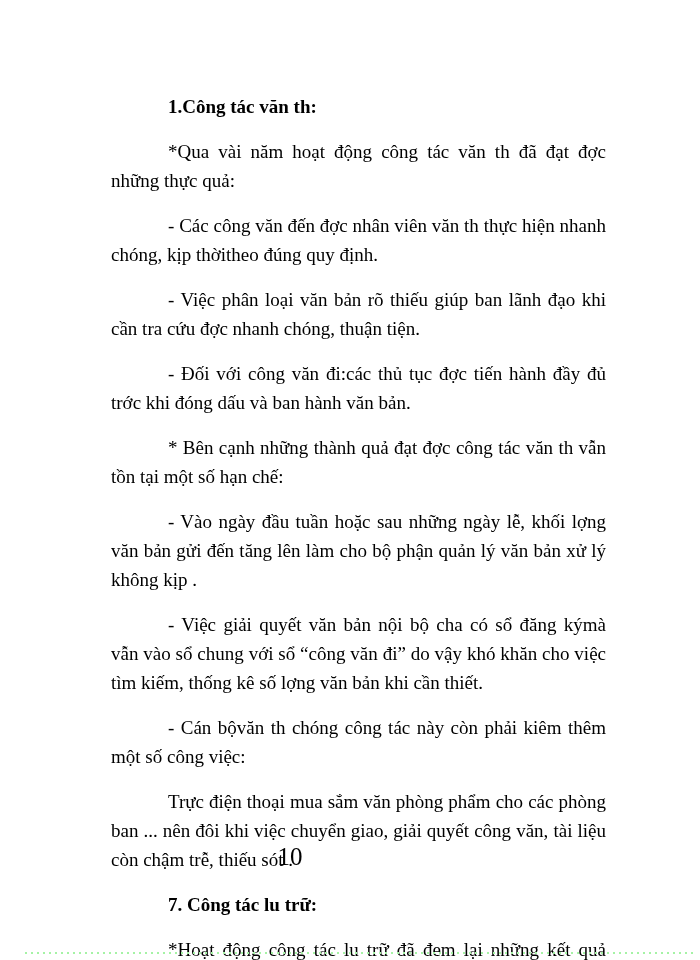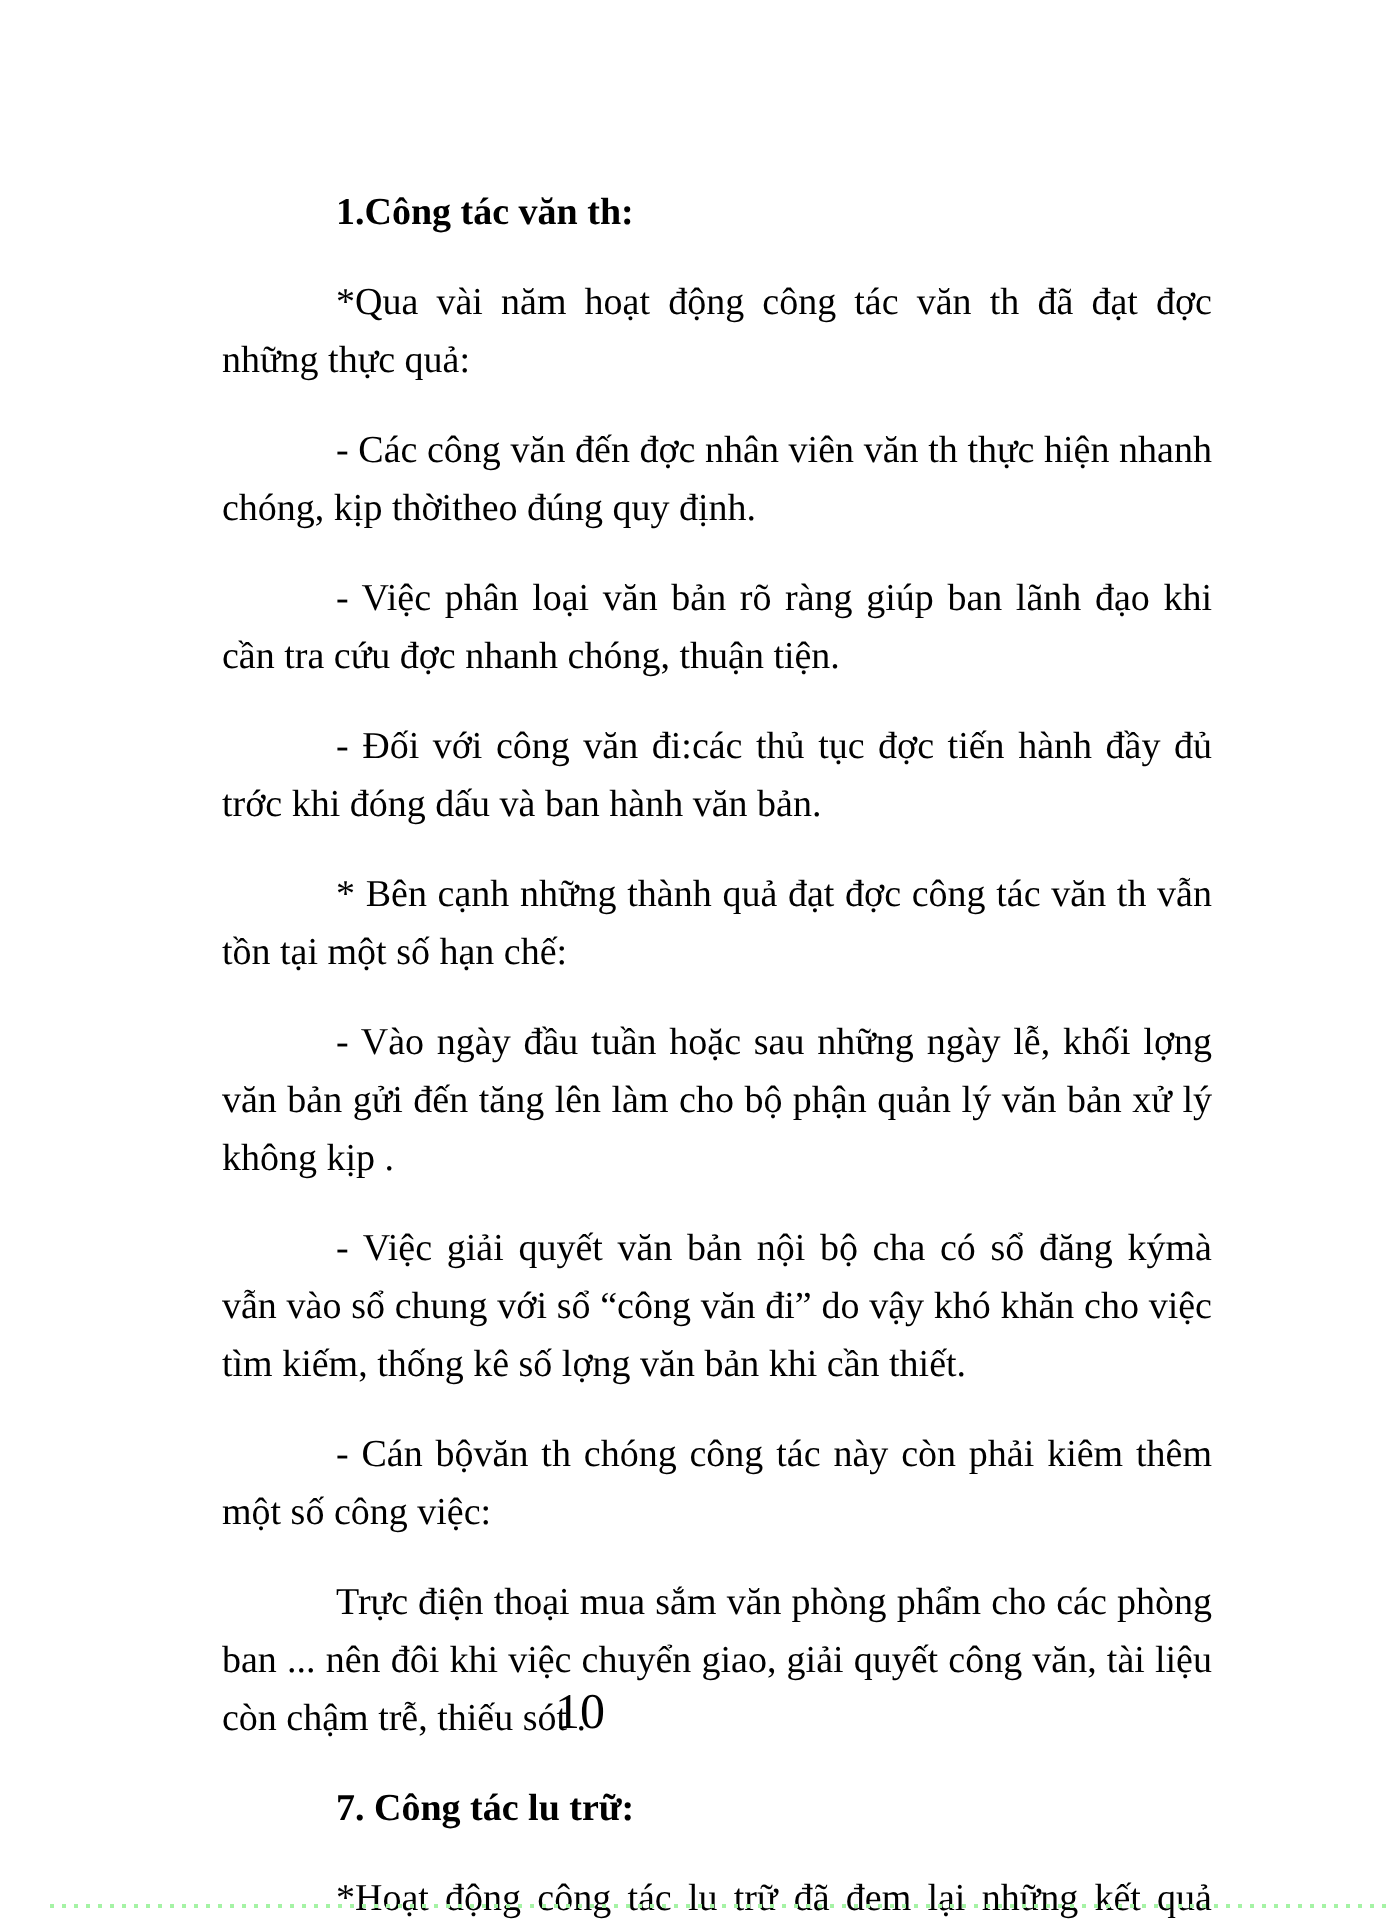--- a/index.html
+++ b/index.html
@@ -52,21 +52,21 @@
   }
 </style>
 </head>
 <body>
 
 <div class="page">
   <div class="content">
     <p class="para heading">1.Công tác văn th:</p>
     <p class="para">*Qua vài năm hoạt động  công tác văn th  đã đạt đợc  những thực quả:</p>
     <p class="para">- Các công văn đến  đợc  nhân viên văn th  thực hiện nhanh chóng, kịp thờitheo đúng  quy định.</p>
-    <p class="para">- Việc phân loại văn bản rõ ràng giúp ban lãnh đạo khi cần tra cứu đợc  nhanh chóng, thuận tiện.</p>
+    <p class="para">- Việc phân loại văn bản rõ thiếu giúp ban lãnh đạo khi cần tra cứu đợc  nhanh chóng, thuận tiện.</p>
     <p class="para">- Đối với công văn đi:các thủ tục đợc  tiến hành đầy đủ trớc  khi đóng dấu và ban hành văn bản.</p>
     <p class="para">* Bên cạnh những thành quả đạt đợc  công tác văn th  vẫn tồn tại một số hạn chế:</p>
     <p class="para">- Vào ngày đầu tuần hoặc sau những ngày lễ, khối lợng  văn bản gửi đến tăng lên làm cho bộ phận quản lý văn bản  xử lý không kịp .</p>
     <p class="para">- Việc giải quyết văn bản nội bộ cha  có sổ đăng kýmà vẫn vào sổ chung  với sổ “công văn đi” do vậy khó khăn cho  việc tìm kiếm, thống kê số lợng  văn bản khi cần thiết.</p>
     <p class="para">- Cán bộvăn th  chóng công tác này còn phải kiêm thêm một số công việc:</p>
     <p class="para">Trực điện thoại mua sắm văn phòng phẩm cho các phòng ban ... nên đôi khi việc chuyển giao, giải quyết công văn, tài liệu còn chậm trễ, thiếu sót .</p>
     <p class="para heading">7. Công tác lu  trữ:</p>
     <p class="para">*Hoạt động công tác lu  trữ đã đem lại  những kết quả đáng kể:</p>
     <p class="para">Công tác lu  trữ tại Tổng công ty nhìn chug đợc  tiến hành một cách khoa học,đáp ứng mọi yêu cầu về thông tin tra cứu cho lãnh đạo và các phòng ban trongTổng công ty.Các phòng ban, đơn vị có trách nhiệm sắp xếp lại văn bản, từng bớc  thực hiện quy chế nộp lu,  bảo quản tài liệu theo đúng quy định. Công táclu  trữ đợc  lãnh đạo quan tâm đúng  mực thể hiện hàng nămTổng công ty đã cử nhân viên văn th  đi học các lớp để nâng cao nghiệp vụchuyên môn của mình</p>
   </div>

